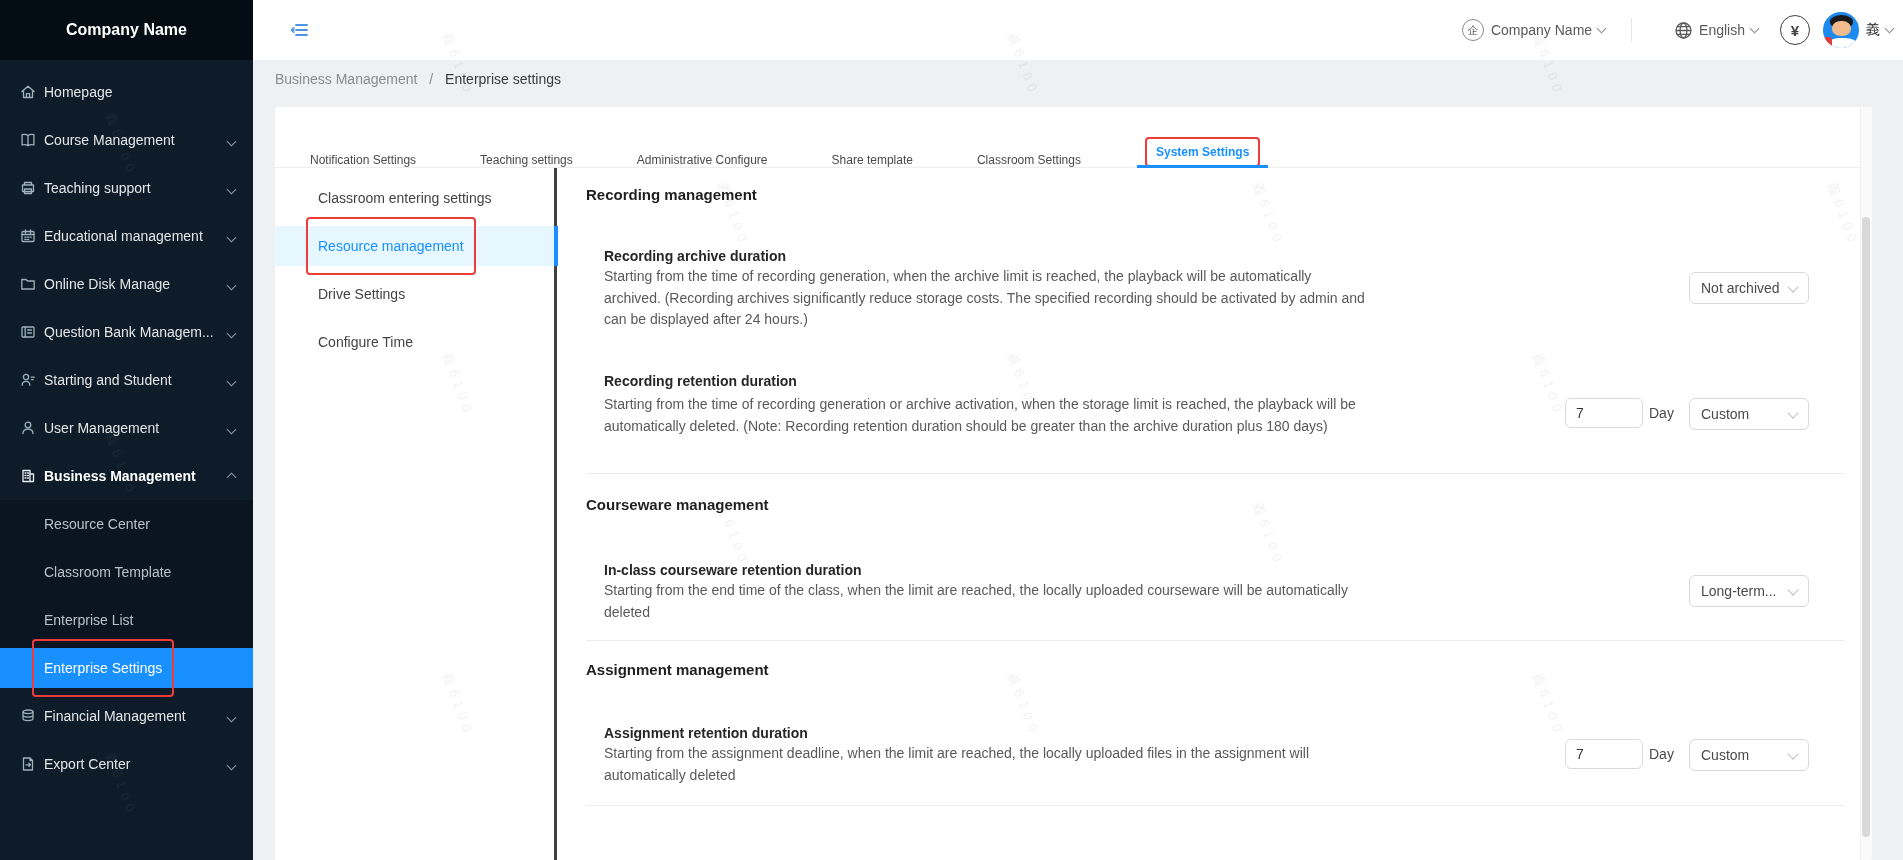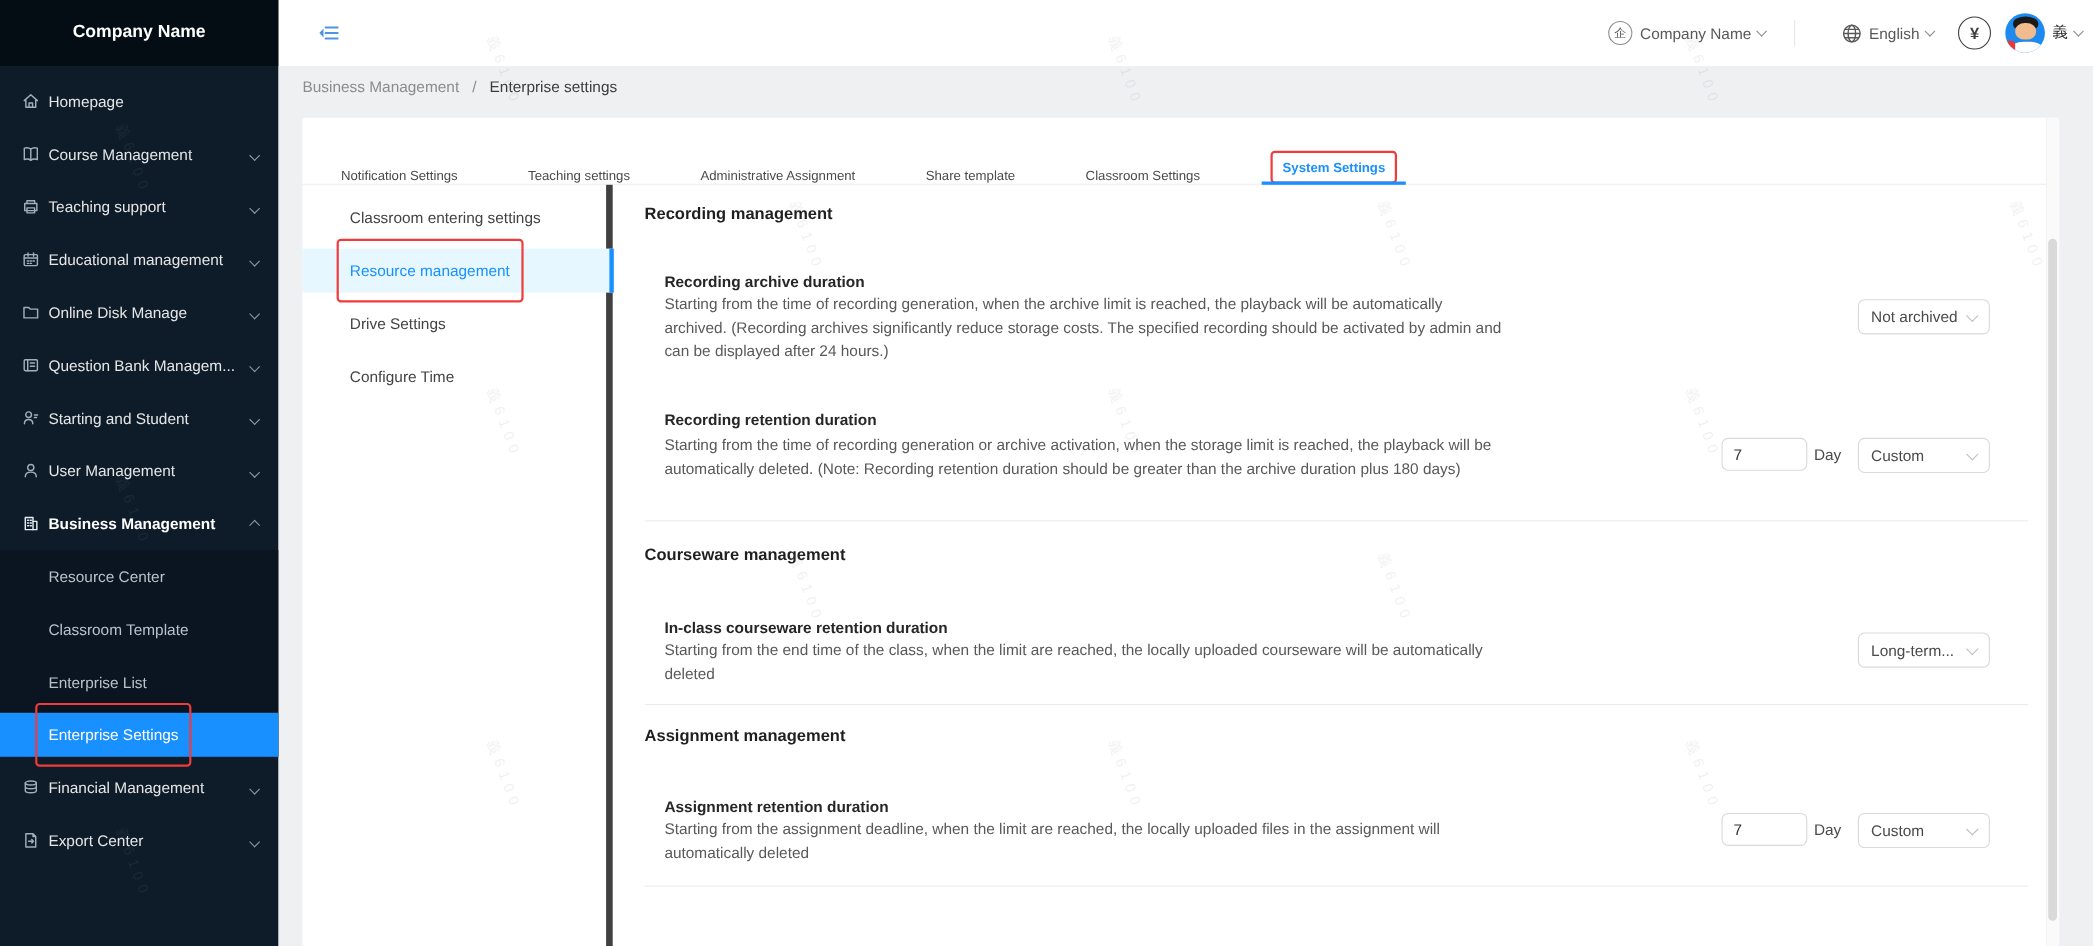--- a/index.html
+++ b/index.html
@@ -53,21 +53,21 @@
 
   .card{position:absolute;left:275px;top:107px;width:1597px;height:753px;background:#fff;border-radius:2px;z-index:3;}
 
   .tabbar{position:absolute;top:0;left:0;right:0;height:61px;border-bottom:1px solid #eeeeee;
     display:flex;align-items:stretch;padding-left:35px;}
   .tab{margin-right:64px;display:flex;align-items:flex-end;font-size:12px;color:#4a4a4a;position:relative;cursor:pointer;}
   .tab.active{color:#1890ff;font-weight:bold;}
   .tab.active .tab-box{border:2px solid #f03b3b;border-radius:4px;padding:6px 9px;}
   .tab.active::after{content:"";position:absolute;left:-8px;right:-8px;bottom:-1px;height:3px;background:#1890ff;}
 
-  .subnav{position:absolute;top:61px;left:0;bottom:0;width:282px;border-right:6px solid #404040;}
+  .subnav{position:absolute;top:61px;left:0;bottom:0;width:282px;border-right:3px solid #404040;}
   .sn-item{position:absolute;left:0;width:282px;height:40px;display:flex;align-items:center;
     padding-left:43px;font-size:14px;color:#434343;cursor:pointer;}
   .sn-item.active{background:#e6f7ff;color:#1890ff;}
   .sn-item.active::after{content:"";position:absolute;right:-1px;top:0;bottom:0;width:4px;background:#1890ff;}
   .sn-item.active .redbox{margin-left:-12px;}
 
   .main{position:absolute;left:311px;top:61px;width:1272px;bottom:0;}
   .sec-h{position:absolute;left:0;font-size:15px;font-weight:bold;color:#1f1f1f;line-height:20px;}
   .set-t{position:absolute;left:18px;font-size:14px;font-weight:bold;color:#262626;line-height:20px;}
   .desc{position:absolute;left:18px;width:762px;font-size:14px;color:#595959;line-height:21.5px;}
@@ -281,21 +281,21 @@
 <div class="card">
 
   <div class="tabbar">
     <div class="tab">
         <span>Notification Settings</span>
       </div>
     <div class="tab">
         <span>Teaching settings</span>
       </div>
     <div class="tab">
-        <span>Administrative Assignment</span>
+        <span>Administrative Configure</span>
       </div>
     <div class="tab">
         <span>Share template</span>
       </div>
     <div class="tab">
         <span>Classroom Settings</span>
       </div>
     <div class="tab active">
         <span class="tab-box">System Settings</span>
       </div>

